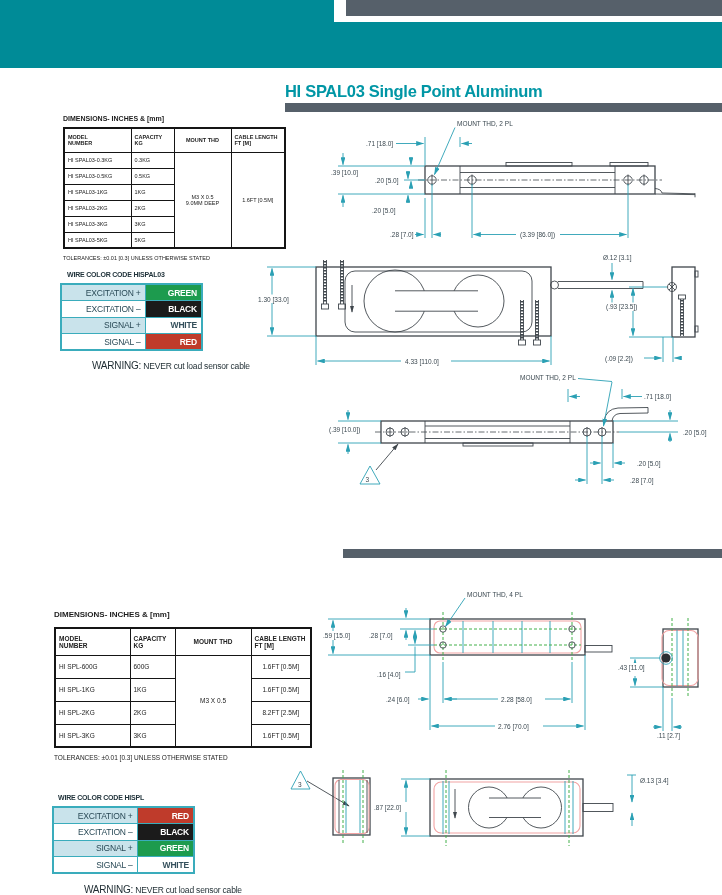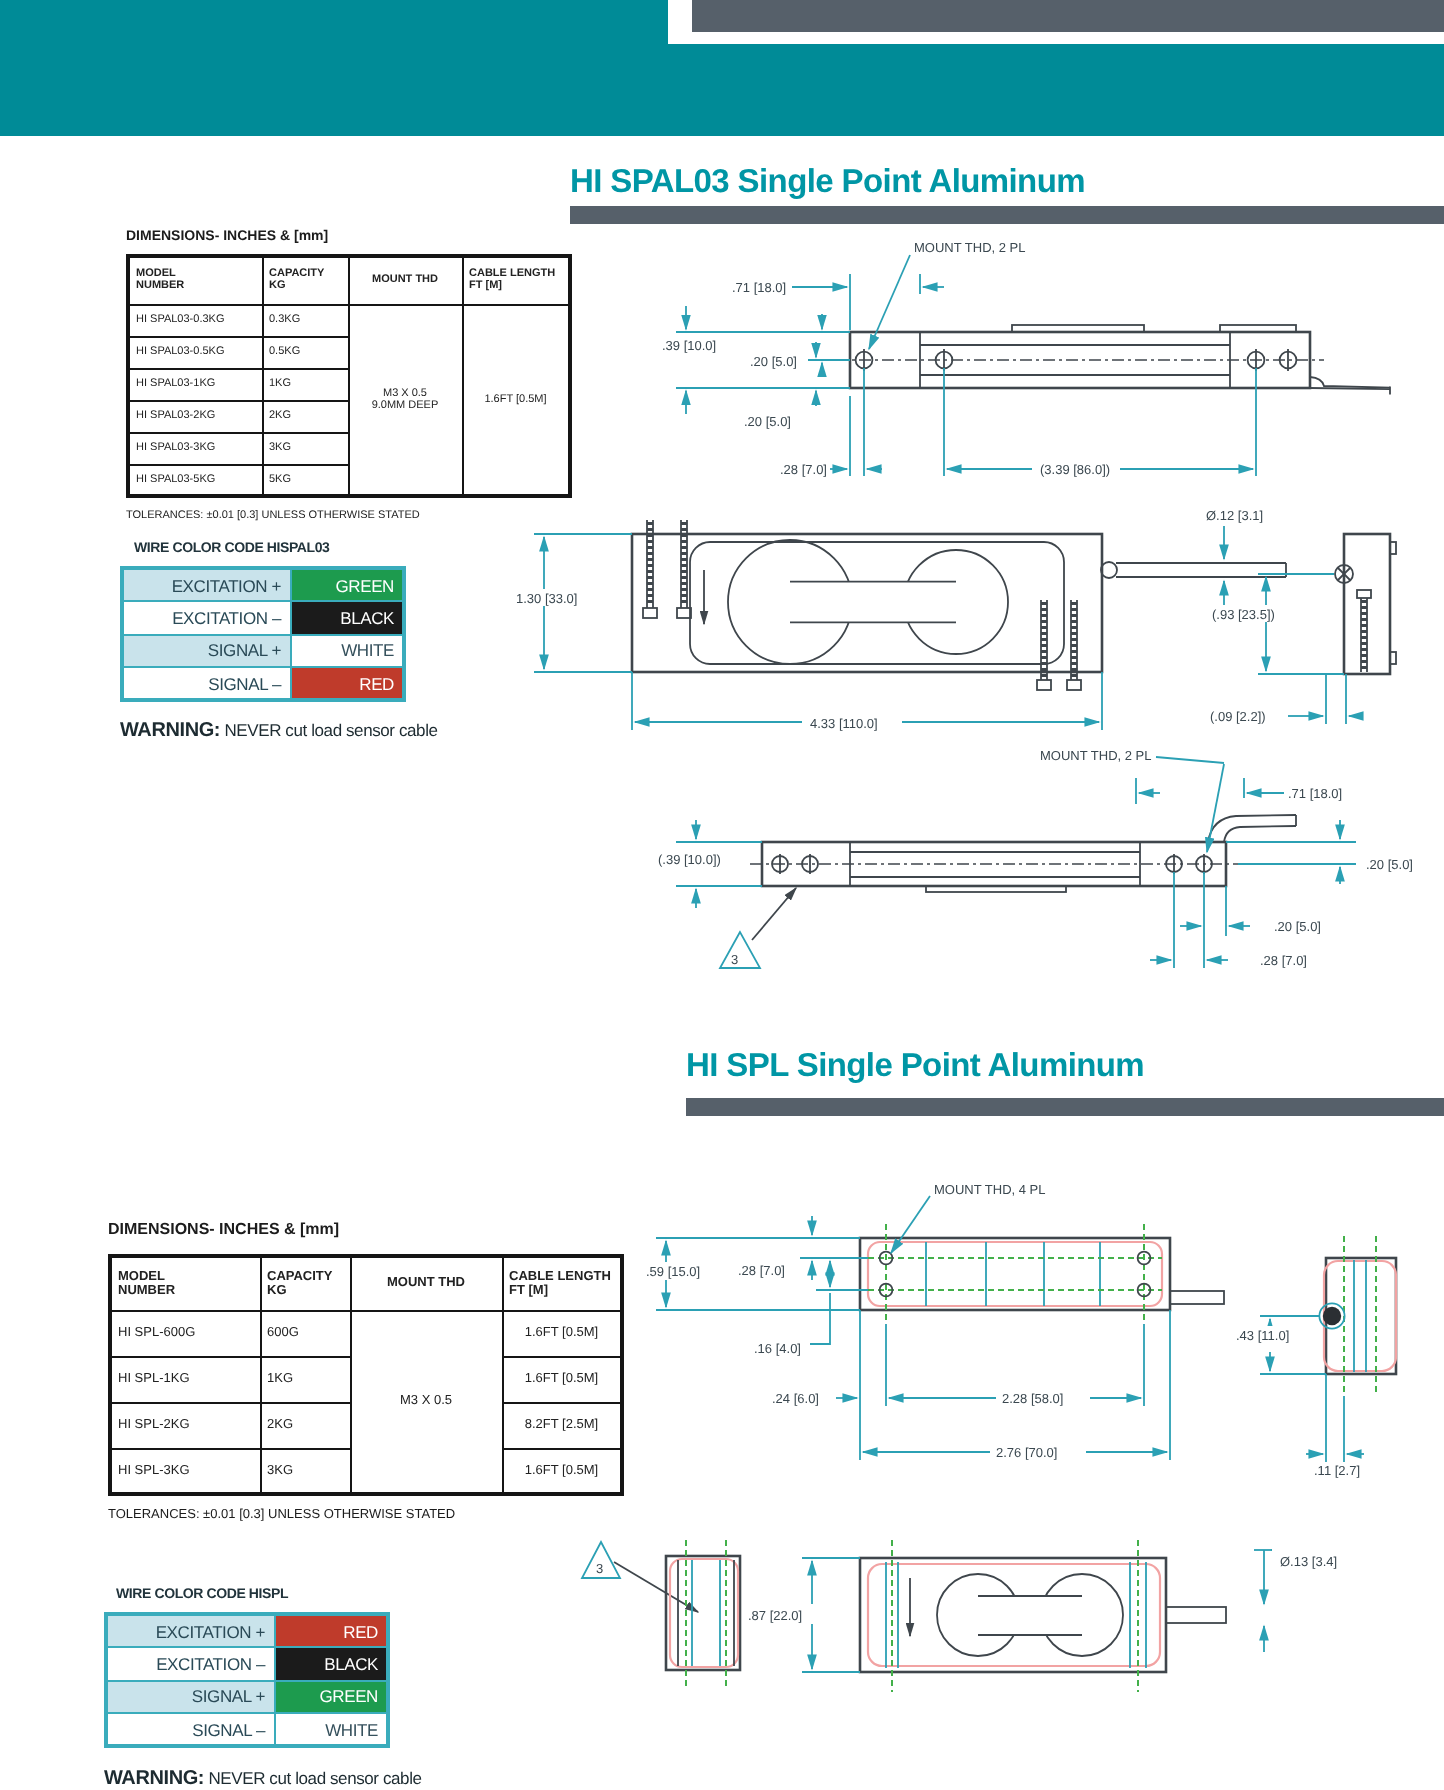--- a/index.html
+++ b/index.html
@@ -30,23 +30,23 @@
   th.hdr.c { text-align:center; }
   td.c { text-align:center; white-space:pre-line; }
   .tol { font-size:5.5px; color:#1c1c1c; }
   .tol2 { font-size:6.5px; }
 
   
   .wire-title { font-size:7px; font-weight:700; color:#22343c; letter-spacing:-0.2px; }
   table.wiretable { border-collapse:collapse; border:2px solid #3aacbc; }
   table.wiretable td { border:1.5px solid #3aacbc; font-size:8.5px; height:16.5px; padding:0 4px; letter-spacing:-0.2px;text-align:right; }
   td.wlabel { width:84px; color:#2a4a57; }
-  td.wvalue { width:57px; font-weight:400; }
+  td.wvalue { width:57px; font-weight:700; }
   .warning { white-space:nowrap; color:#1d2b31; }
-  .warning .wlab { font-size:10px; font-weight:700; letter-spacing:-0.2px; }
+  .warning .wlab { font-size:10px; font-weight:400; letter-spacing:-0.2px;margin-left:32px; }
   .warning .wtxt { font-size:8.5px; letter-spacing:-0.2px; }
 
   
   svg text { font-family:"Liberation Sans", sans-serif; font-size:6.5px; fill:#3b4850; }
   .o  { stroke:#3f464c; fill:none; stroke-width:1.3; }
   .o2 { stroke:#3f464c; fill:none; stroke-width:0.9; }
   .cl { stroke:#3f464c; fill:none; stroke-width:0.8; stroke-dasharray:6 2 1.5 2; }
   .t  { stroke:#2ba0b4; fill:none; stroke-width:0.9; }
   .g  { stroke:#43b04a; fill:none; stroke-width:1; stroke-dasharray:3 2; }
   .p  { stroke:#f2a3a3; fill:none; stroke-width:1.1; }
@@ -336,21 +336,20 @@
     </g>
     <text x="75.5" y="110">3</text>
     <text x="354" y="27">.71 [18.0]</text>
     <rect x="37" y="53" width="48" height="8.5" class="wbg"></rect>
     <text x="39" y="59.8">(.39 [10.0])</text>
     <text x="393" y="62.5">.20 [5.0]</text>
     <text x="347" y="93.5">.20 [5.0]</text>
     <text x="340" y="110.5">.28 [7.0]</text>
   </svg>
 
-  <div class="abs sec-title" style="left: 343px; top: 524px; color: rgb(0, 150, 165);">HI SPL Single Point Aluminum</div>
   <div class="abs sec-rule" style="left: 343px; top: 549px; width: 379px; background-color: rgb(86, 96, 106);"></div>
 
   <div class="abs dims-title2" style="left:54px; top:610px;">DIMENSIONS- INCHES &amp; [mm]</div>
 
   <table class="abs dimtable t2" style="left:54px; top:627px;">
     <colgroup>
         <col style="width:75px">
         <col style="width:45px">
         <col style="width:76px">
         <col style="width:60px">

